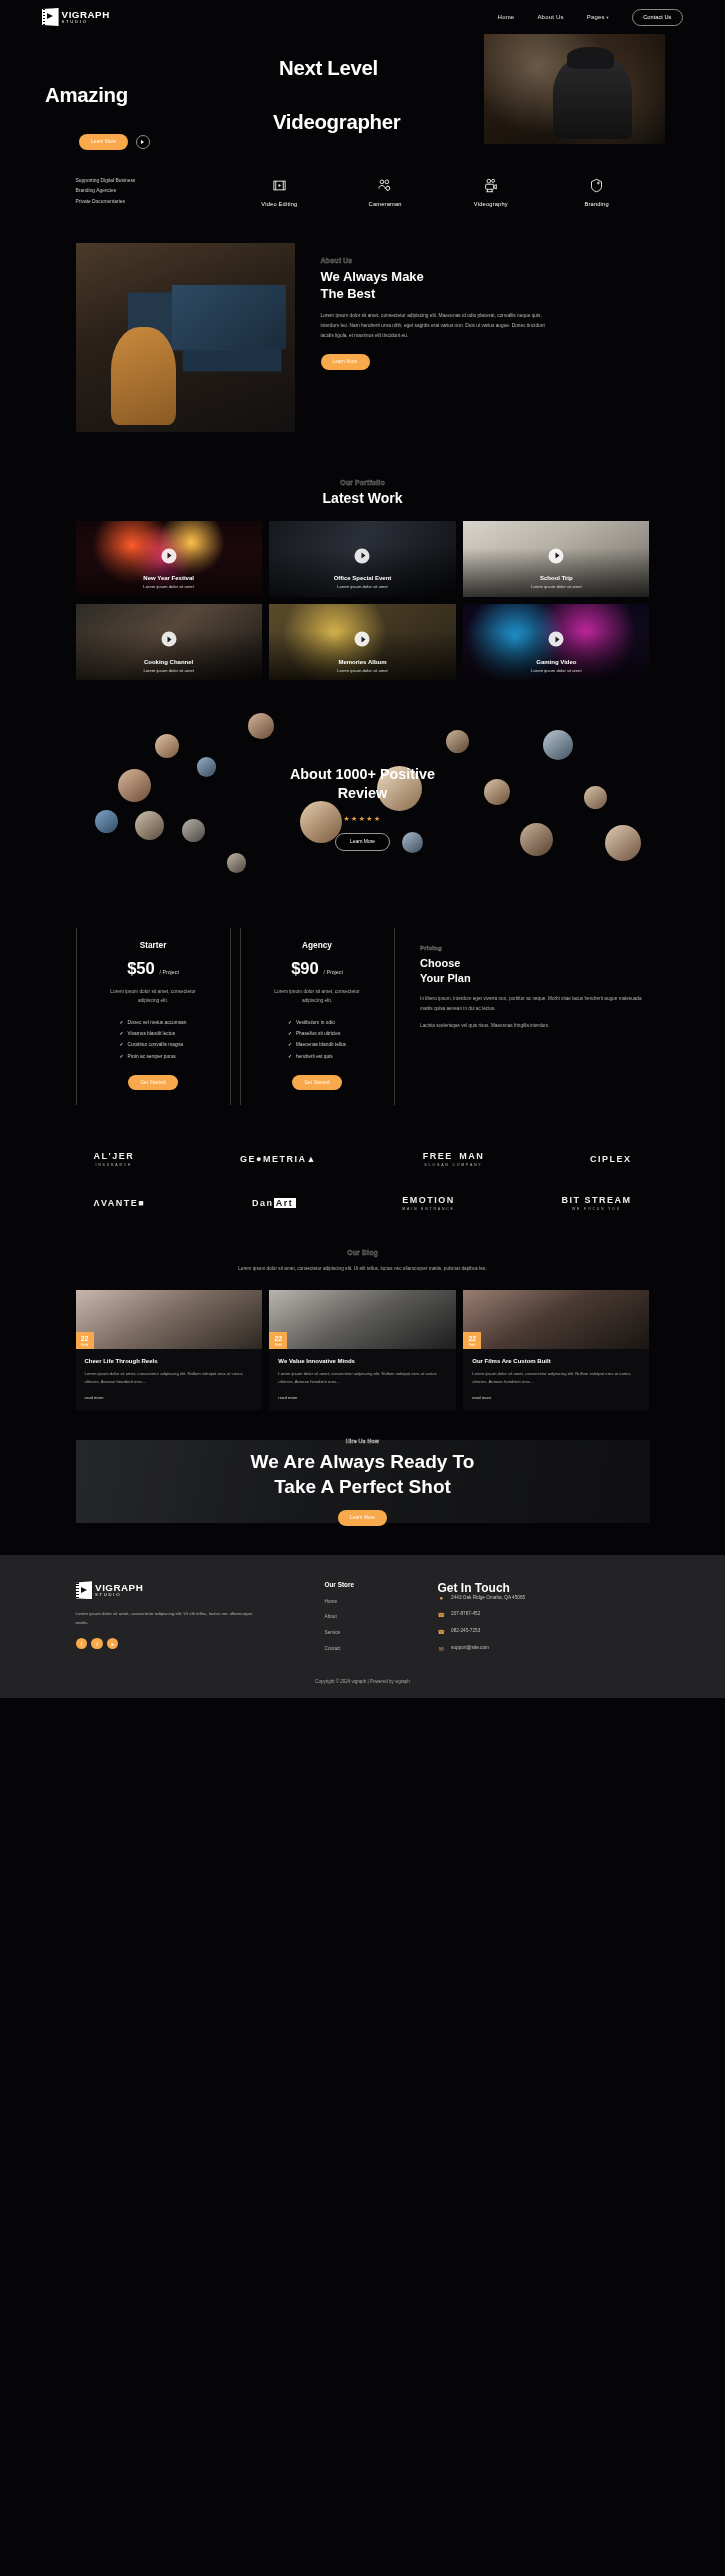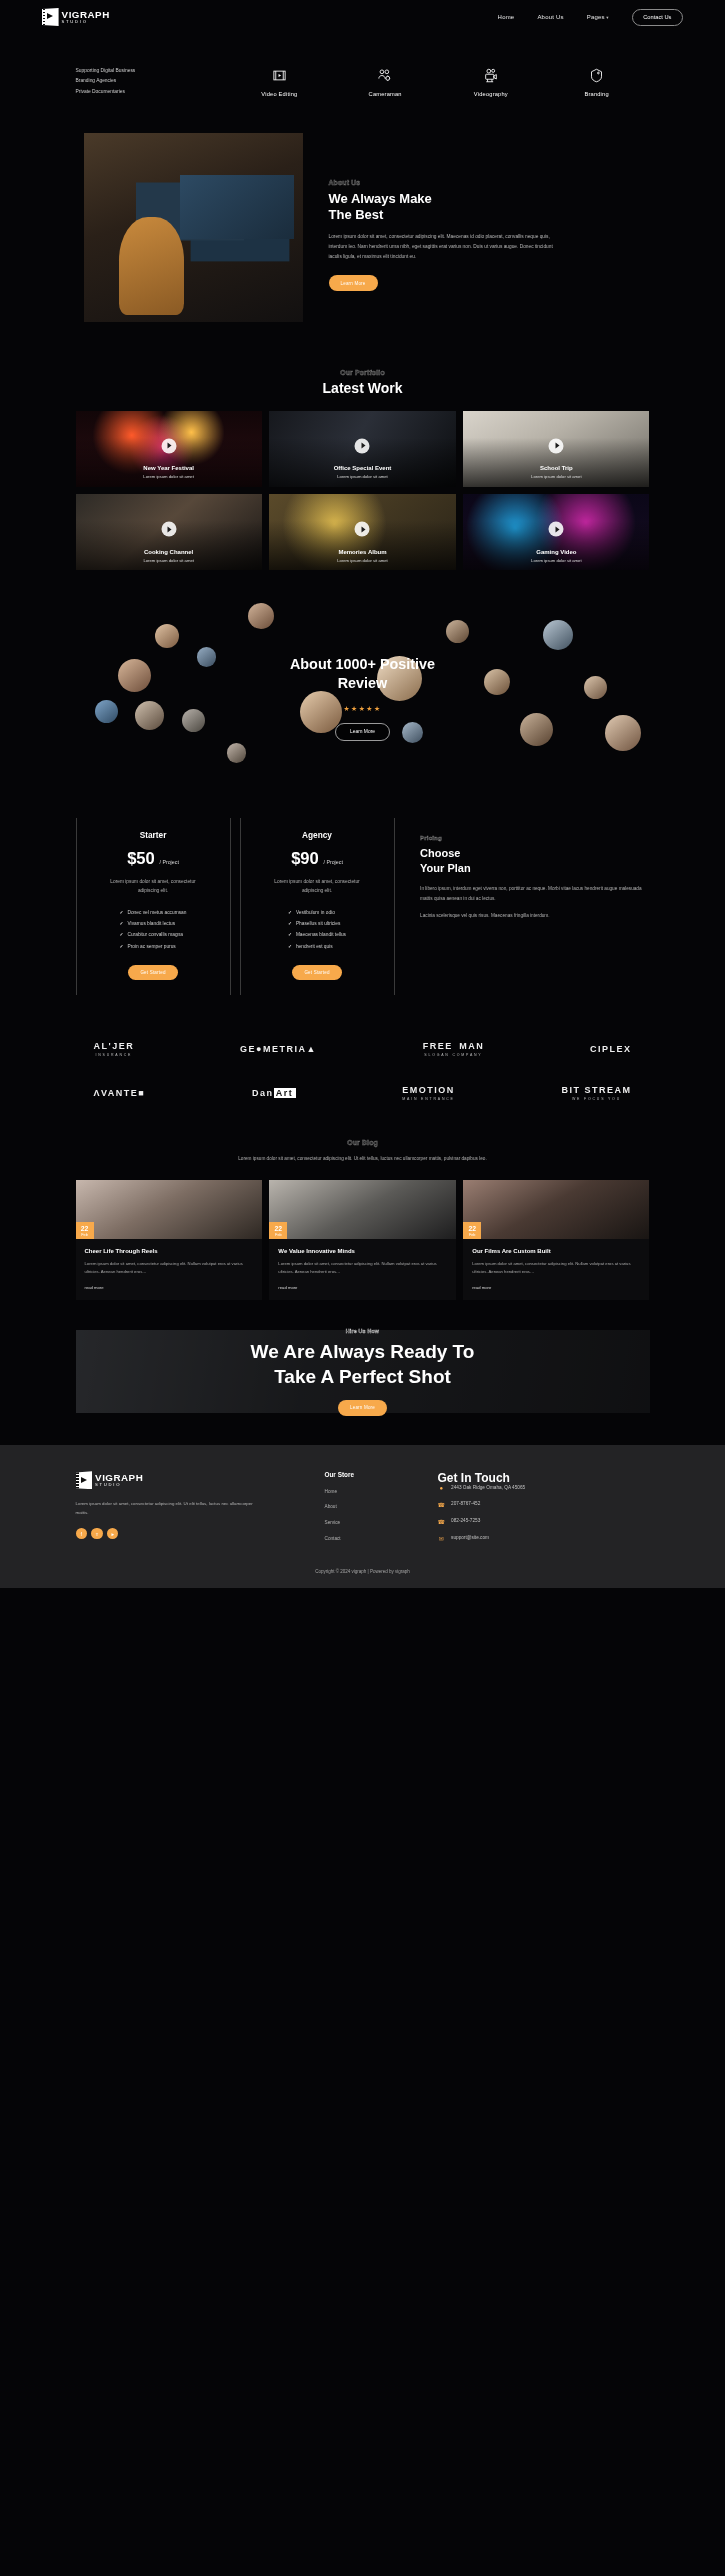--- a/index.html
+++ b/index.html
@@ -74,21 +74,21 @@
 
   
   .services { display:flex; align-items:center; padding:32px 0 23px; }
   .svc-left { width:151px; font-size:4.9px; line-height:2.1; color:#cfcfcf; }
   .svc-items { flex:1; display:flex; justify-content:space-around; }
   .svc { text-align:center; width:69px; }
   .svc .ico { height:19.6px; display:flex; align-items:center; justify-content:center; margin-bottom:5.3px; }
   .svc .lbl { font-size:5.7px; letter-spacing:0.2px; }
 
   
-  .about { display:flex; gap:26px; padding:13.6px 0 30px; align-items:center;margin-left:8px; }
+  .about { display:flex; gap:26px; padding:13.6px 0 30px; align-items:flex-start; }
   .about-img {
     width:219px; height:189px; flex:none; position:relative; overflow:hidden;
     background:linear-gradient(160deg,#4a3a29 0%,#2a2018 40%,#121010 100%);
   }
   .about-img:before{
     content:""; position:absolute; left:44%; top:22%; width:52%; height:34%;
     background:linear-gradient(140deg,#2d4a63,#1a2c3c);
     box-shadow:-47px 4.5px 0 -3px #23384a, 3px 30px 0 -7.6px #1d3244;
   }
   .about-img:after{
@@ -229,20 +229,34 @@
       </div>
     </div>
     <div class="nav">
       <a href="#">Home</a>
       <a href="#">About Us</a>
       <a href="#"><span>Pages</span><span class="caret">▾</span></a>
       <button class="btn-contact">Contact Us</button>
     </div>
   </div>
 
+  <div class="hero">
+    <div class="hero-img"></div>
+    <div class="hero-txt">
+      <div class="hero-l1">Next Level</div>
+      <div class="hero-l2">Amazing</div>
+      <div class="hero-l3">Videographer</div>
+    </div>
+    <div class="hero-cta">
+      <button class="btn-orange">Learn More</button>
+      <div class="play-circle">
+          <span class="tri"></span>
+        </div>
+    </div>
+  </div>
 
   <div class="container">
 
     <div class="services">
       <div class="svc-left">
         <div>Supporting Digital Business</div>
         <div>Branding Agencies</div>
         <div>Private Documentaries</div>
       </div>
       <div class="svc-items">

